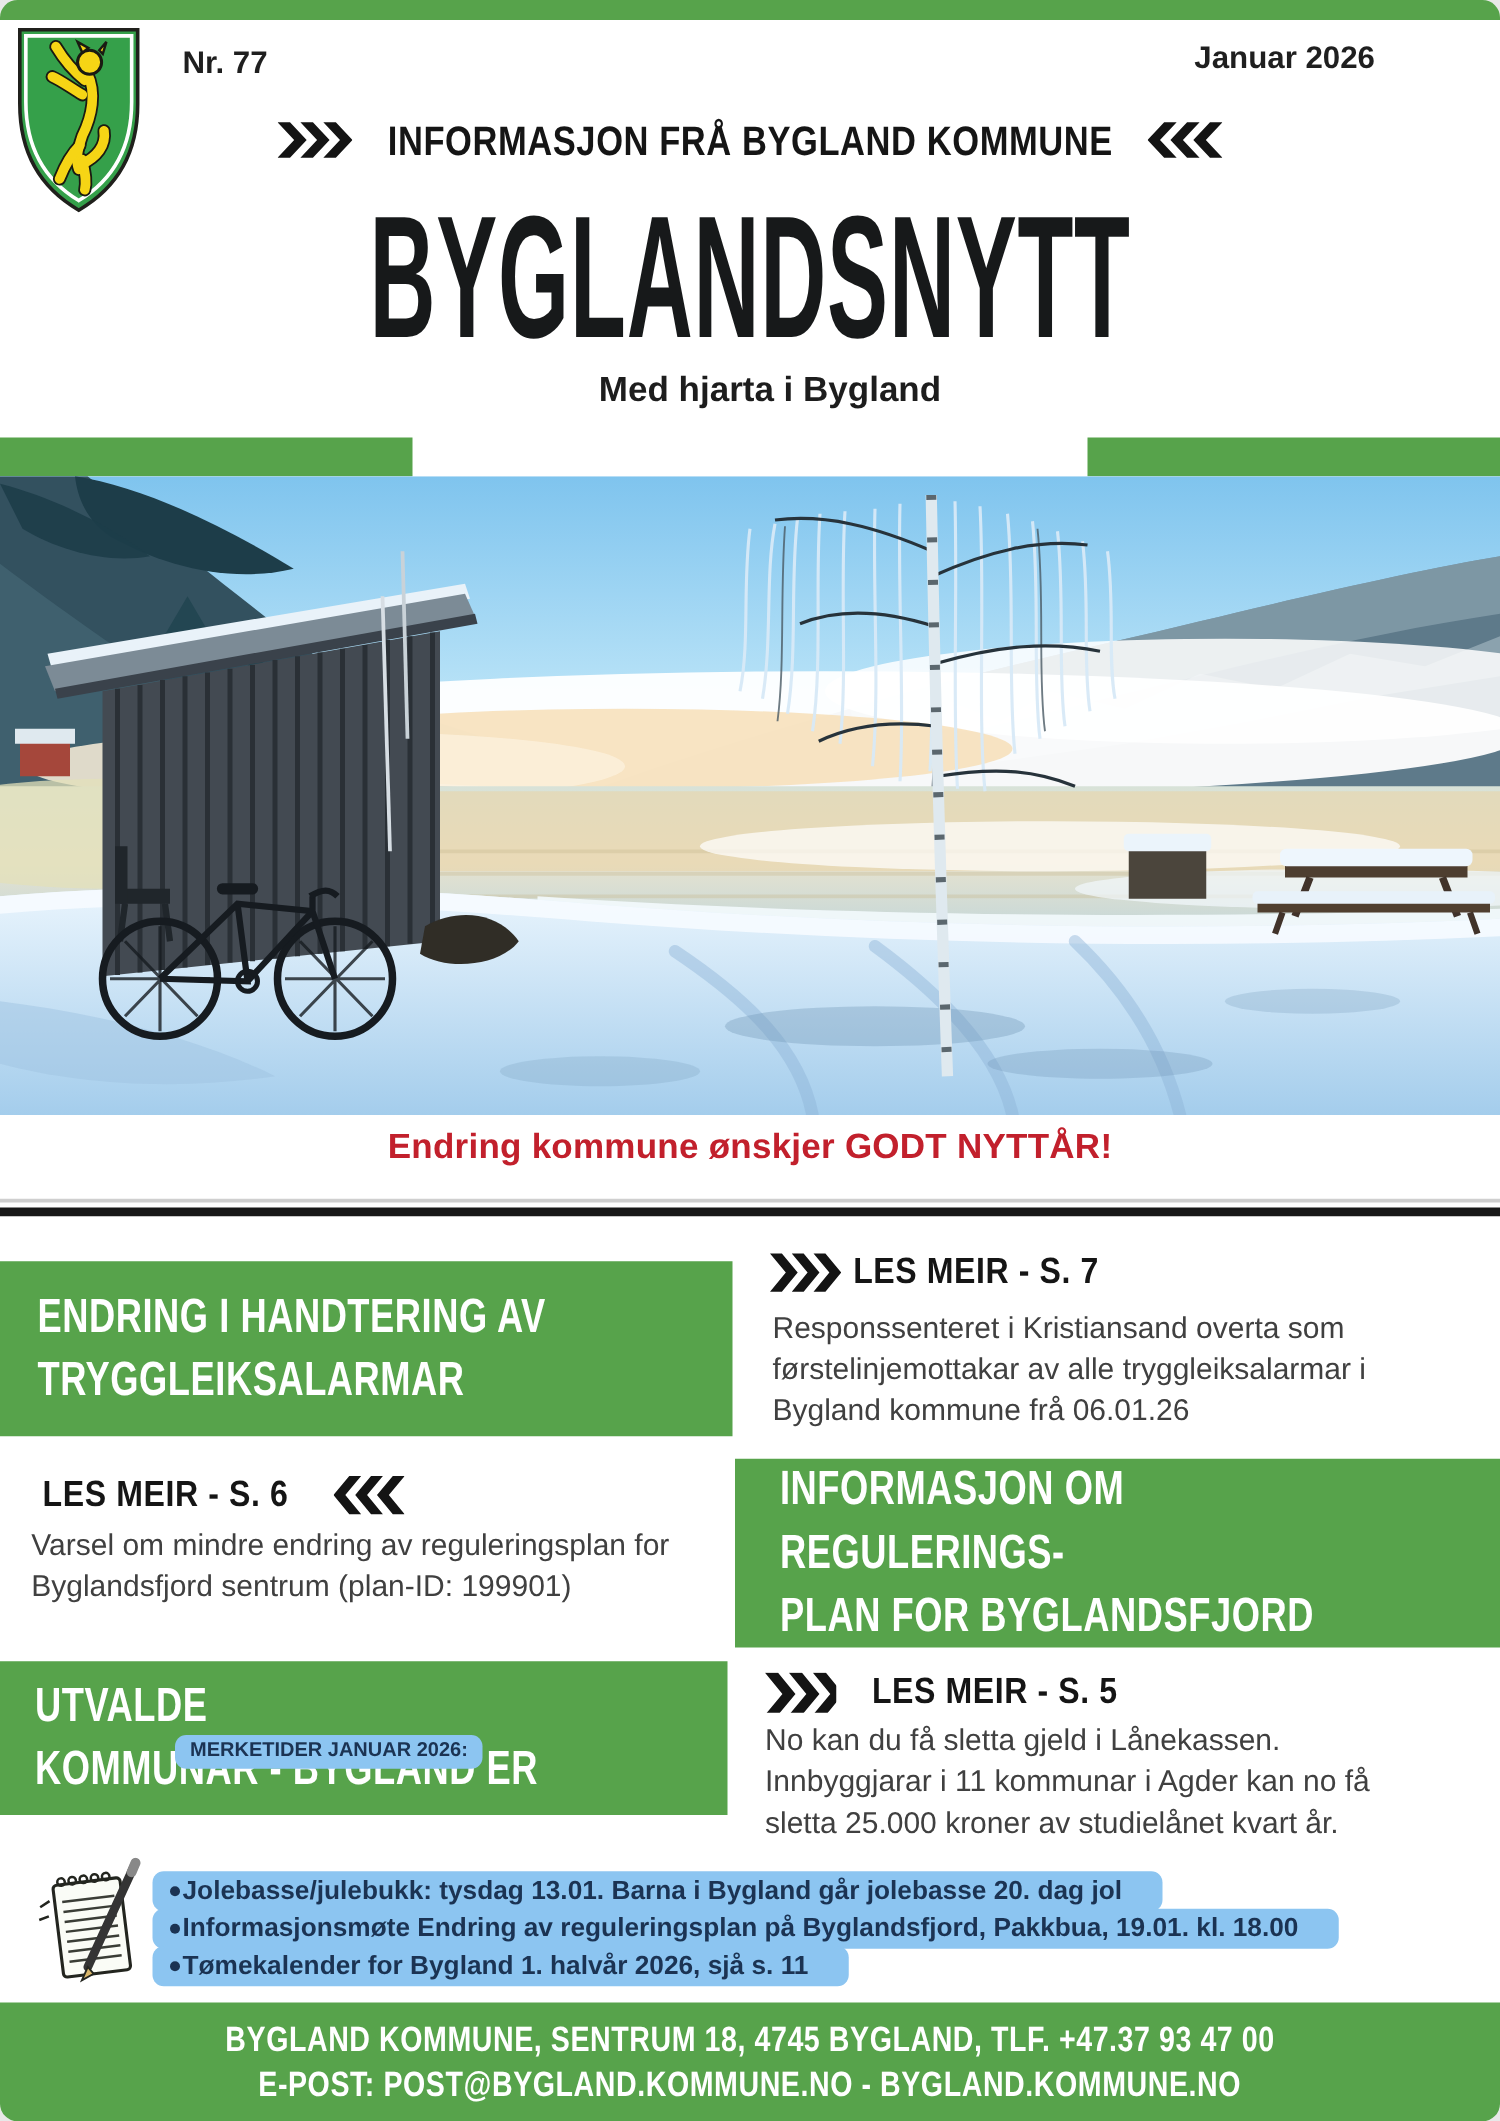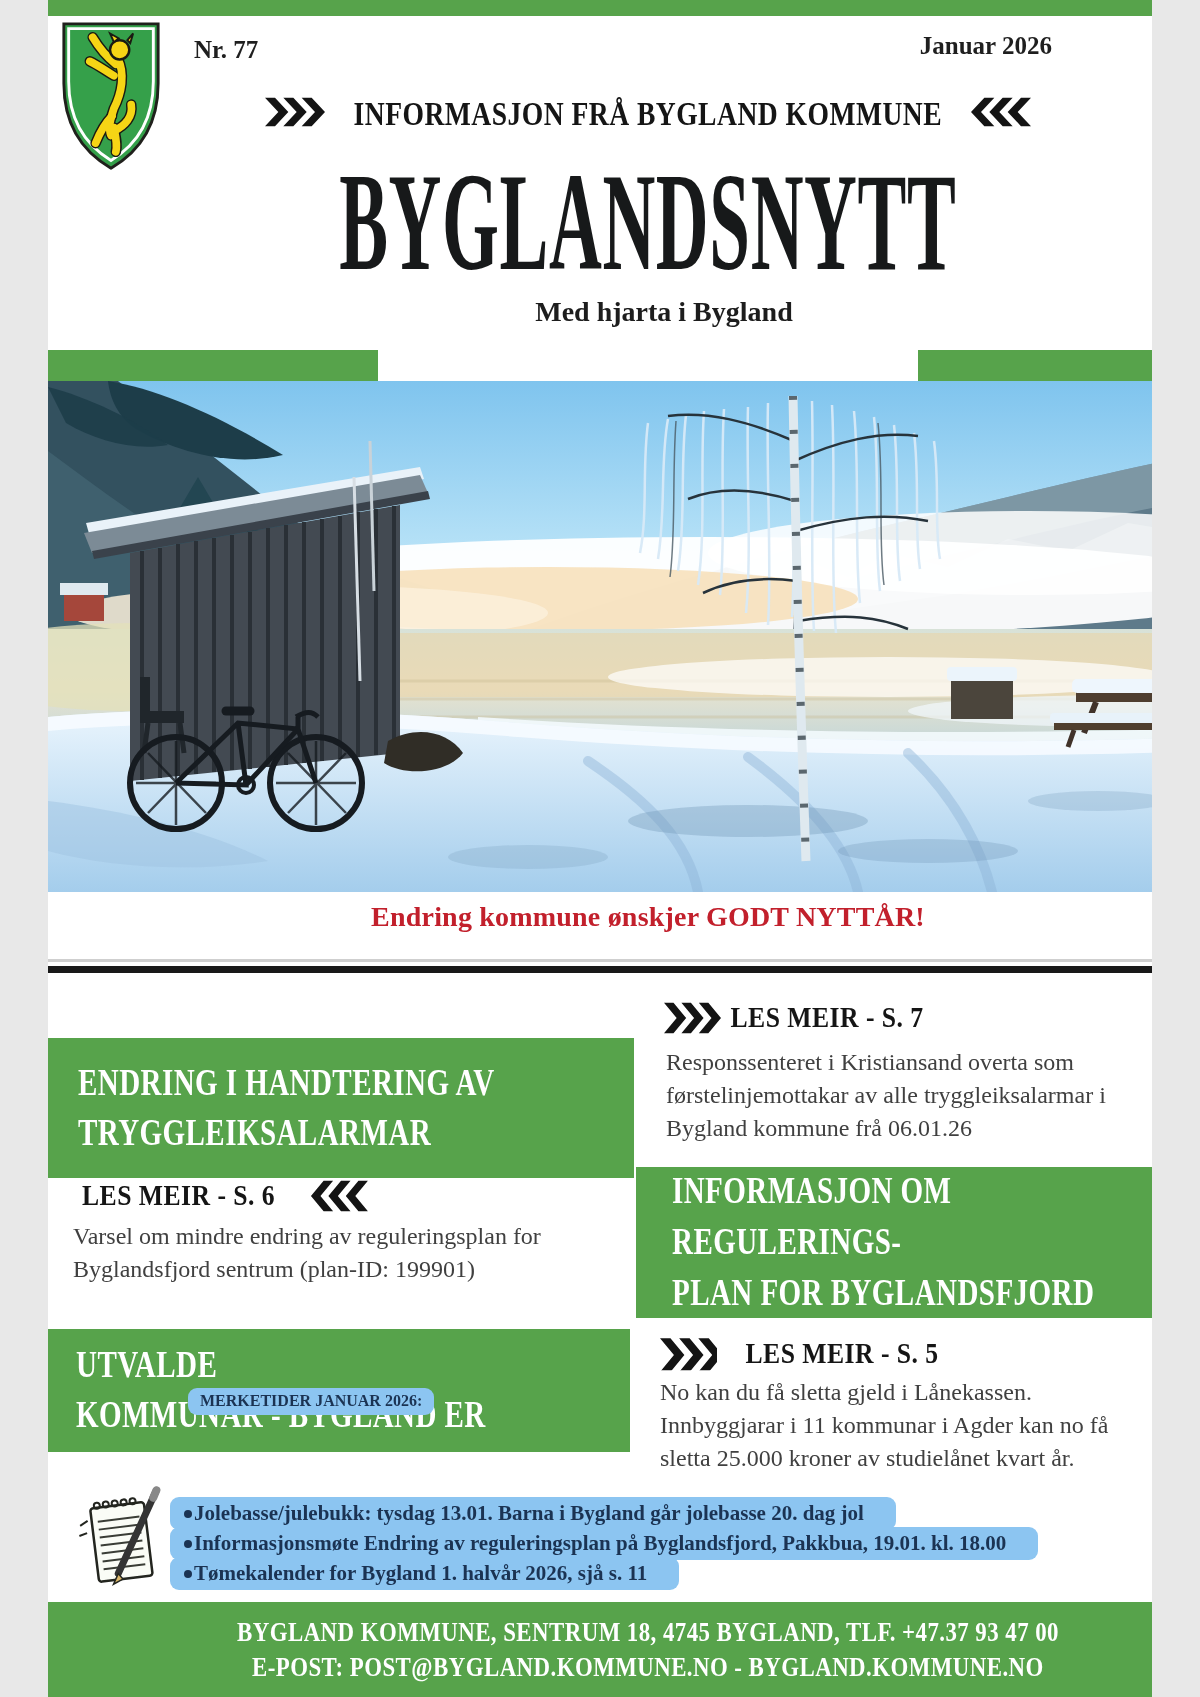--- a/index.html
+++ b/index.html
@@ -5,23 +5,23 @@
   :root{
     --green:#57a34b;
     --shield-green:#35a04a;
     --red:#c2202c;
     --blue:#8cc5f1;
     --navy:#1b3353;
     --ink:#161616;
   }
   html,body{margin:0;padding:0;background:#e8e8e8;}
   .page{
-    position:relative;width:1104px;height:1697px;margin:0 auto;
+    position:relative;width:1200px;height:1697px;margin:0 auto;
     background:#ffffff;overflow:hidden;
-    font-family:Liberation Serif, serif;color:var(--ink);
+    font-family:Liberation Sans, sans-serif;color:var(--ink);border-radius:14px;
   }
   .abs{position:absolute;}
   .top-bar{left:0;top:0;width:1200px;height:16px;background:var(--green);}
   .issue{left:146px;top:36px;font-size:25px;font-weight:bold;color:#1f1f1f;}
   .date{right:100px;top:32px;font-size:25px;font-weight:bold;color:#1f1f1f;}
   .kicker{left:0;top:97px;width:1200px;display:flex;justify-content:center;align-items:flex-start;gap:3px;}
   .kicker-text{font-size:30px;font-weight:bold;letter-spacing:.5px;color:#151515;
     transform:scale(.92,1.1);display:inline-block;white-space:nowrap;}
   .chev{height:30px;width:60px;flex:none;}
   .masthead{left:0;top:152px;width:1200px;text-align:center;}
@@ -32,21 +32,21 @@
   .side-bar.l{left:0;width:330px;}
   .side-bar.r{left:870px;width:330px;}
   .hero{left:0;top:381px;width:1200px;height:511px;display:block;}
   .greeting{left:0;top:901px;width:1200px;text-align:center;font-size:28px;font-weight:bold;
     color:var(--red);letter-spacing:.2px;}
   .div-thin{left:0;top:959px;width:1200px;height:3px;background:#cfcfcf;}
   .div-thick{left:0;top:966px;width:1200px;height:7px;background:#181818;}
   .gbox{background:var(--green);display:flex;align-items:center;}
   .gbox .t{white-space:pre-line;font-weight:bold;font-size:35px;line-height:1.32;color:#ffffff;
     letter-spacing:.5px;transform:scale(.83,1.1);transform-origin:left center;}
-  .gbox1{left:0;top:1009px;width:586px;height:140px;padding-left:30px;box-sizing:border-box;margin-top:29px;}
+  .gbox1{left:0;top:1009px;width:586px;height:140px;padding-left:30px;box-sizing:border-box;}
   .gbox2{left:588px;top:1167px;width:612px;height:151px;padding-left:36px;box-sizing:border-box;}
   .gbox3{left:0;top:1329px;width:582px;height:123px;padding-left:28px;box-sizing:border-box;}
   .rm{display:flex;align-items:center;font-weight:bold;font-size:27px;color:#151515;
     transform:scale(.95,1.08);transform-origin:left center;white-space:nowrap;letter-spacing:.5px;}
   .rm7{left:616px;top:1002px;gap:10px;}
   .rm6{left:34px;top:1180px;gap:38px;}
   .rm5{left:612px;top:1338px;gap:30px;}
   .para{font-size:24px;line-height:33px;color:#404040;white-space:pre-line;}
   .p7{left:618px;top:1046px;}
   .p6{left:25px;top:1220px;}

